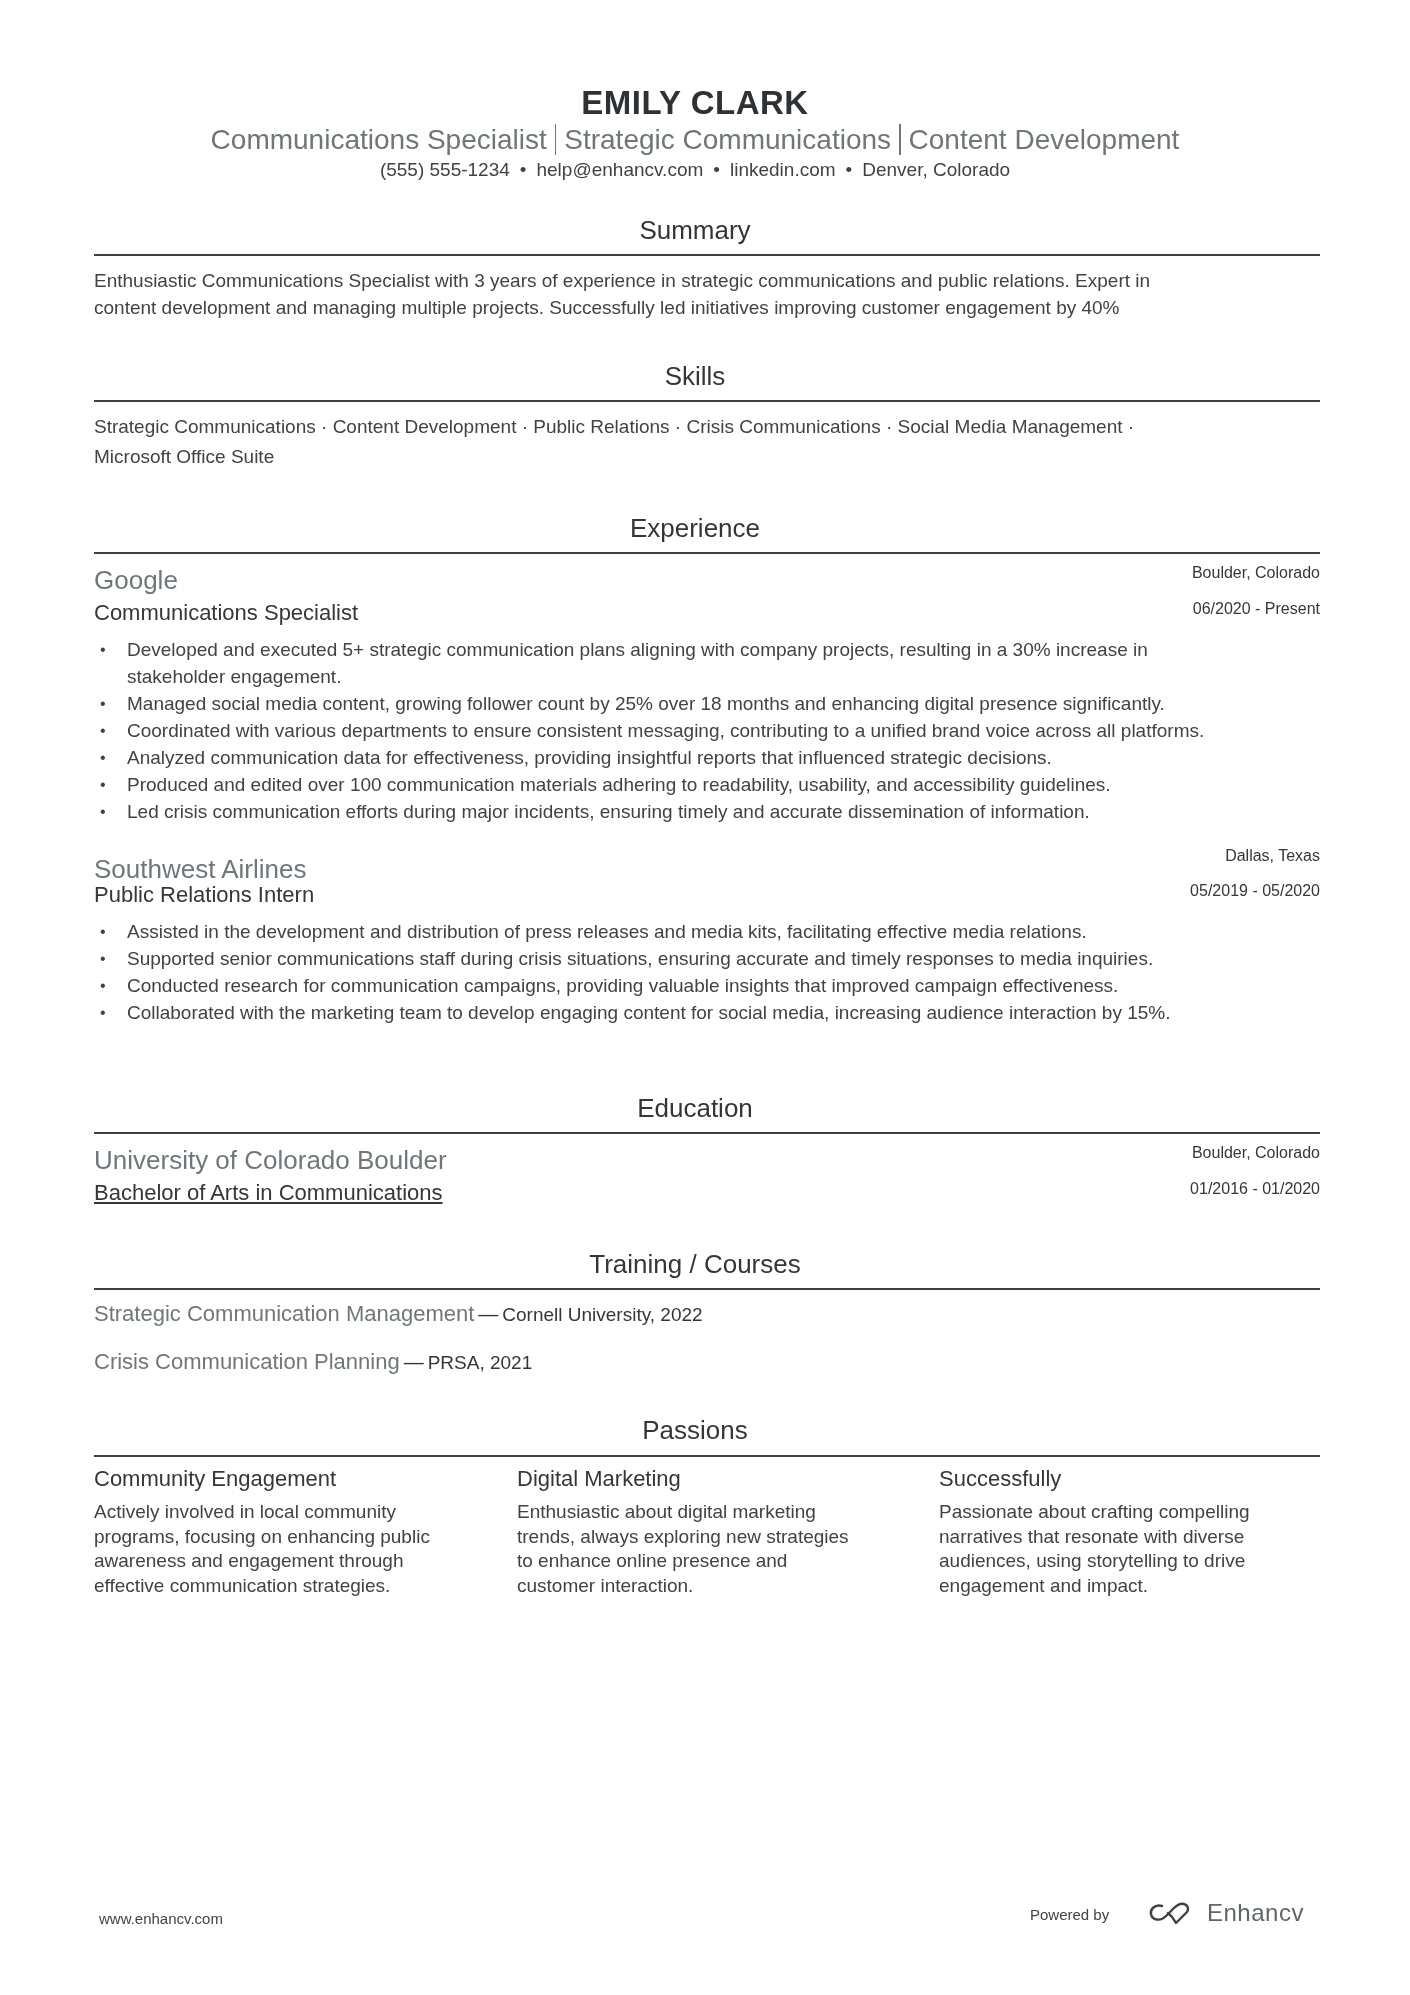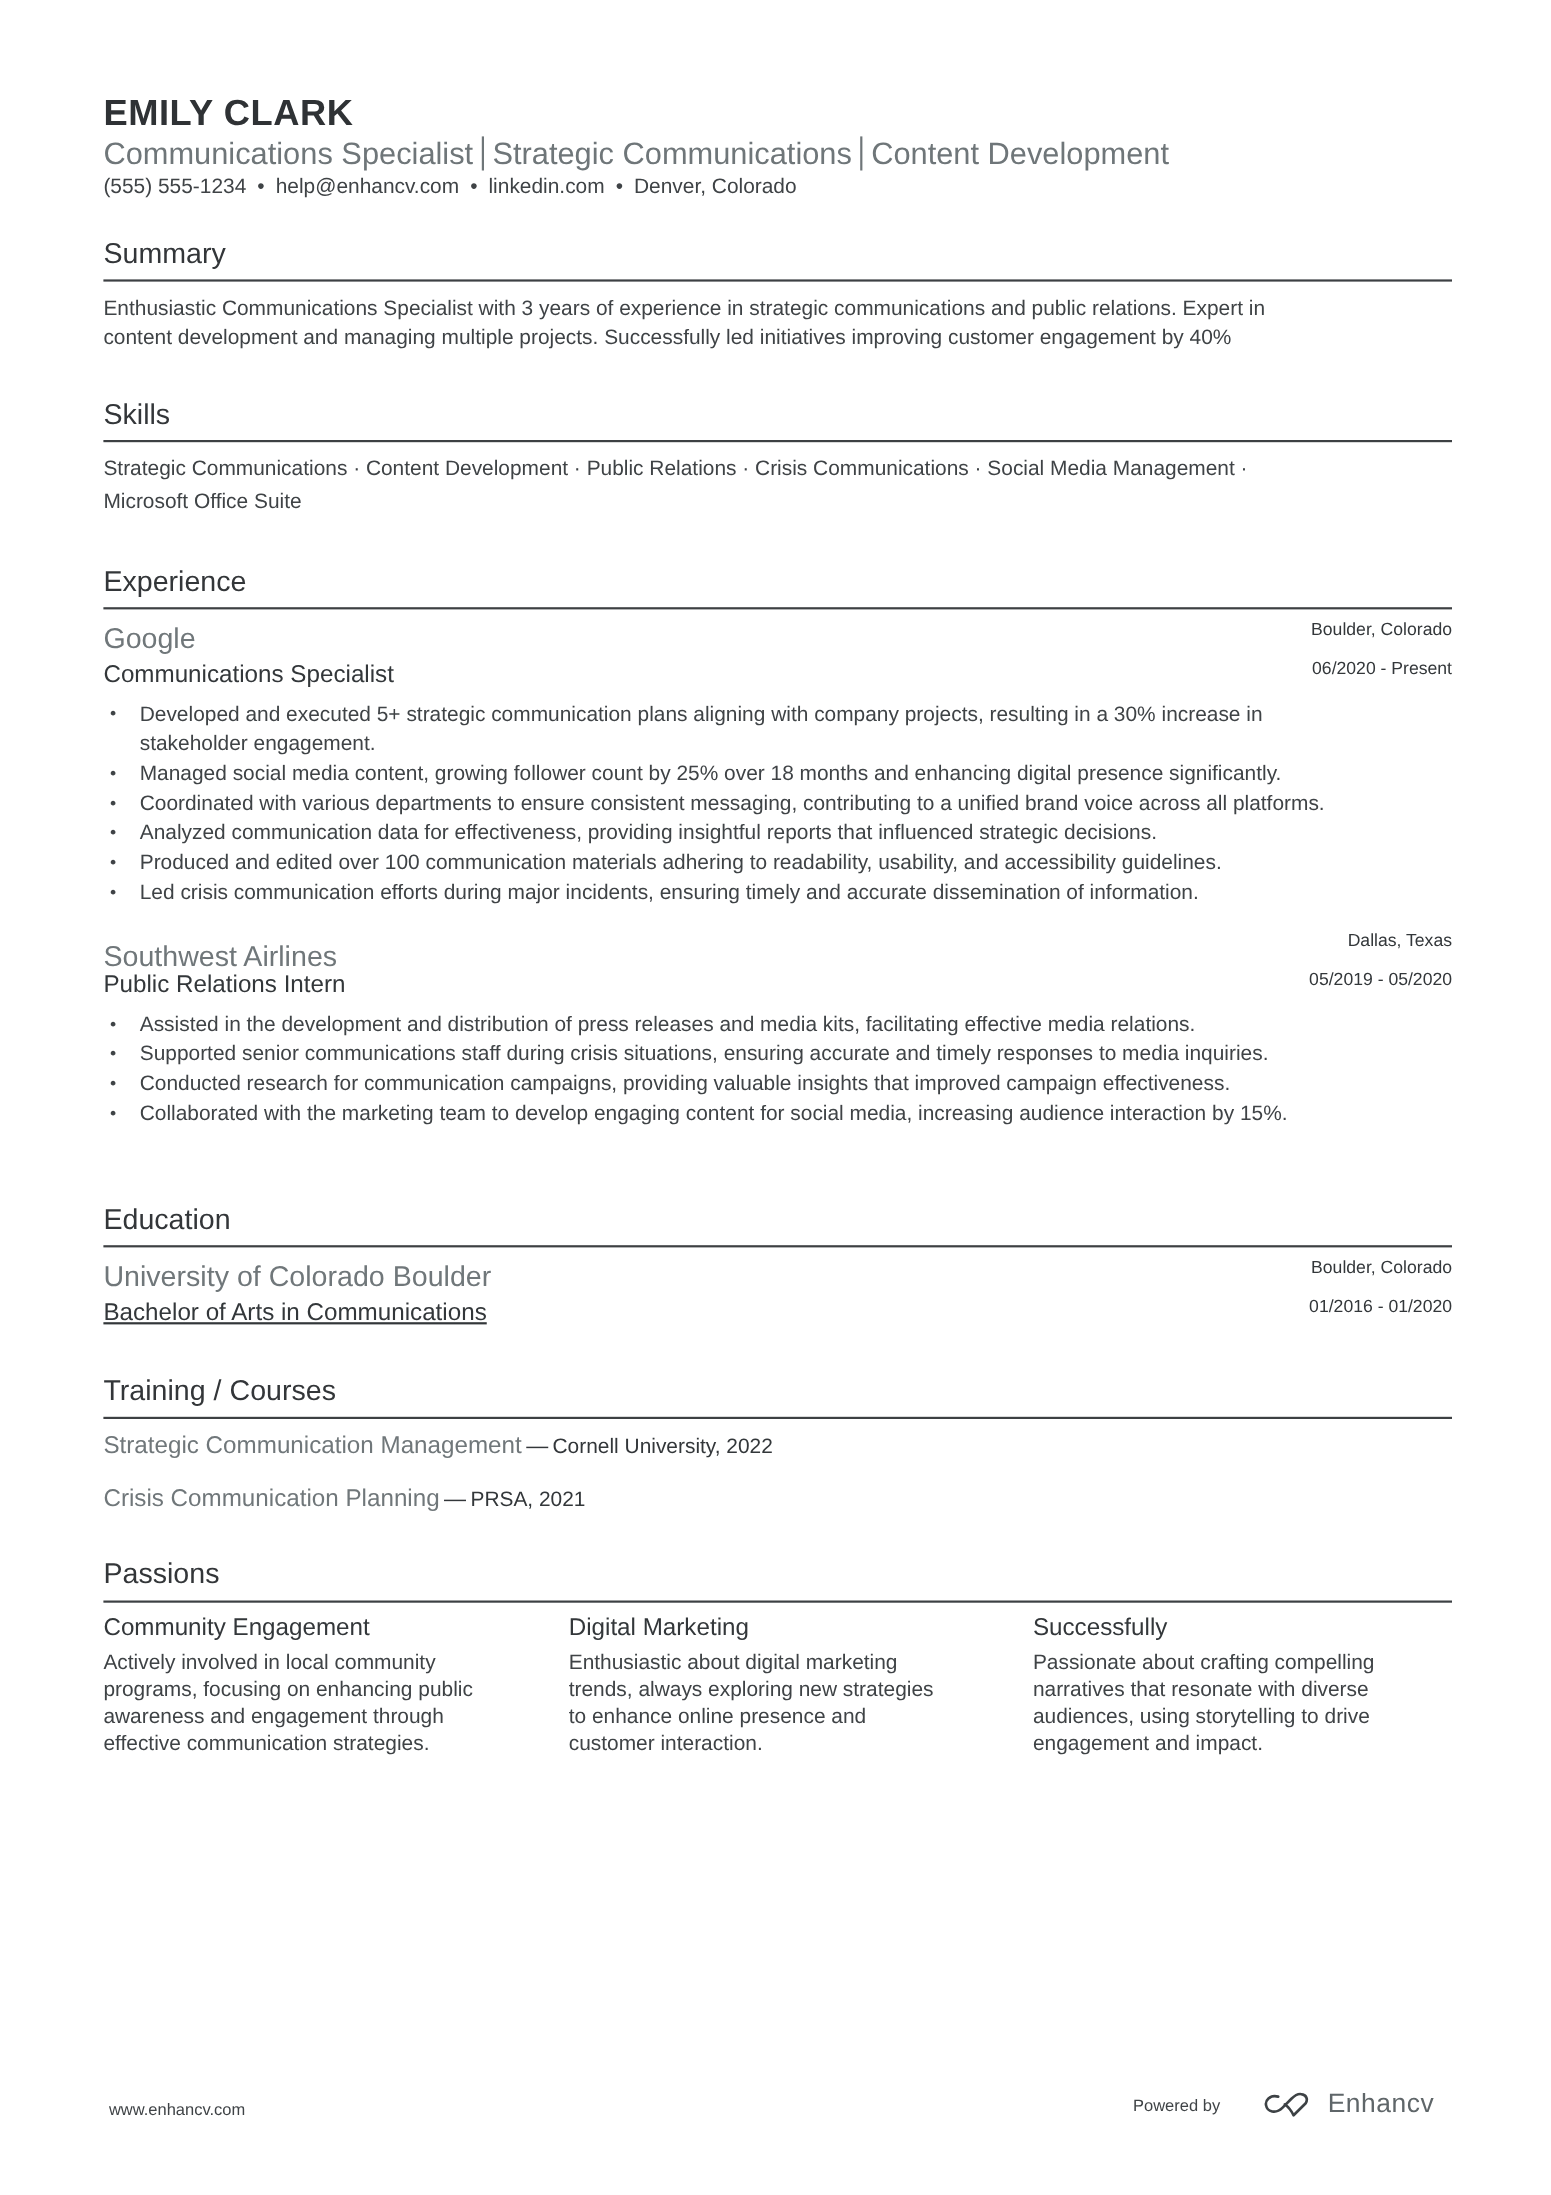--- a/index.html
+++ b/index.html
@@ -1,20 +1,20 @@
 <!DOCTYPE html>
 <html><head>
 <meta charset="utf-8">
 <style>
   html, body { margin: 0; padding: 0; background: #ffffff; }
   body { width: 1410px; height: 1995px; position: relative; overflow: hidden;
          font-family: "Liberation Sans", "DejaVu Sans", sans-serif; color: #393d40; }
   .page { position: absolute; left: 0; top: 0; width: 1410px; height: 1995px; }
   .abs { position: absolute; }
-  .center { left: 94px; width: 1226px; }
+  .center { left: 82px; width: 1226px; text-align: center; }
   .name { top: 84px; font-size: 33px; font-weight: bold; color: #2f3235; letter-spacing: 0.5px; }
   .subtitle { top: 124px; font-size: 28px; color: #6f7679; white-space: nowrap; }
   .subtitle .sep { display: inline-block; width: 1.5px; height: 31px; background: #6f7679; vertical-align: -6px; margin: 0 8px; }
   .contact { top: 159px; font-size: 19px; color: #3f4346; white-space: nowrap; }
   .contact .dot { margin: 0 10px; }
   .sec-title { font-size: 26px; color: #333639; }
   .rule { left: 94px; width: 1226px; height: 2px; background: #3d4043; }
   .body-text { left: 94px; width: 1226px; font-size: 19px; line-height: 27px; color: #3f4346; }
   .company { left: 94px; font-size: 26px; color: #70777a; }
   .role { left: 94px; font-size: 22px; color: #33373a; }

